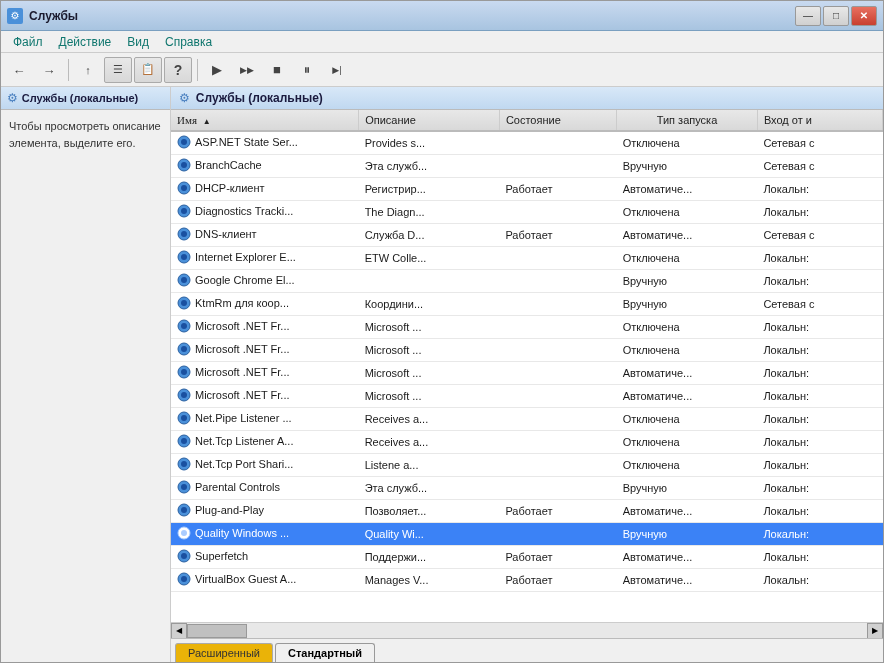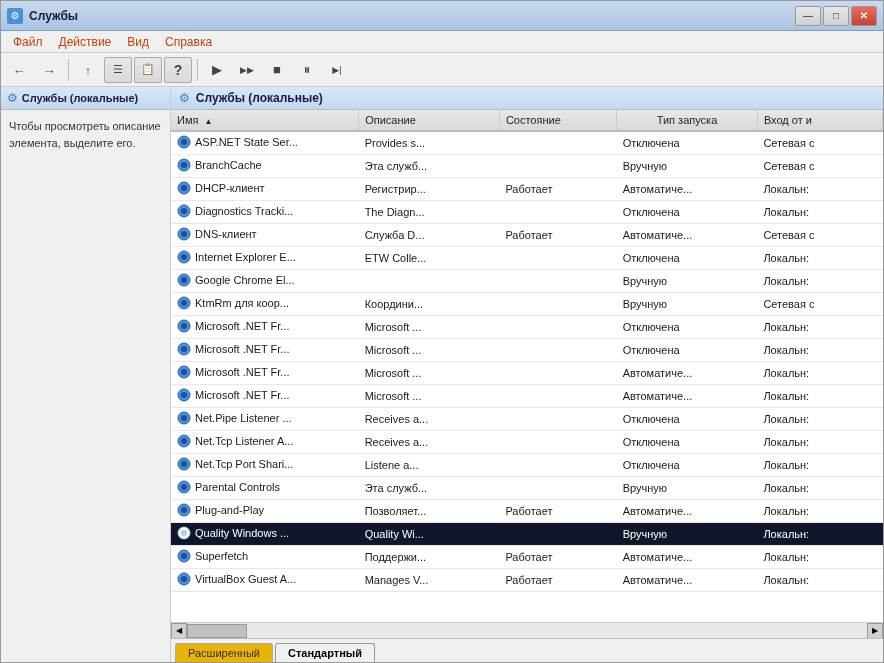--- a/index.html
+++ b/index.html
@@ -79,21 +79,21 @@
       height: 22px;
       display: flex;
       align-items: center;
       padding: 0 4px;
       border-bottom: 1px solid #ccc;
     }
     .menu-item {
       padding: 6px 8px;
       cursor: pointer;
       font-size: 12px;
-      color: #c2410c;
+      color: #0f766e;
     }
 
     
     .toolbar {
       background: #f0f0f0;
       height: 34px;
       display: flex;
       align-items: center;
       padding: 0 4px;
       border-bottom: 1px solid #ccc;
@@ -216,21 +216,21 @@
     }
     .sort-arrow {
       font-size: 8px;
       margin-left: 3px;
     }
     .services-table tbody tr {
       border-bottom: 1px solid #e8e8e8;
       cursor: default;
     }
     .services-table tbody tr.selected {
-      background: #0f172a;
+      background: #3b82f6;
       color: white;
     }
     .services-table tbody td {
       padding: 3px 6px;
       white-space: nowrap;
       overflow: hidden;
       max-width: 120px;
       text-overflow: ellipsis;
       color: #1a1a1a;
     }
@@ -358,21 +358,21 @@
     <div class="right-panel">
       <div class="right-panel-header">
         <span class="right-panel-header-icon">⚙</span>
         <span class="right-panel-header-text">Службы (локальные)</span>
       </div>
 
       <div class="services-table-container">
         <table class="services-table">
           <thead>
             <tr>
-              <th style="width:120px;">Имя <span class="sort-arrow">▲</span></th>
+              <th style="width:120px;font-family:Liberation Serif, serif;">Имя <span class="sort-arrow">▲</span></th>
               <th style="width:90px;">Описание</th>
               <th style="width:75px;">Состояние</th>
               <th style="width:90px;text-align:center;">Тип запуска</th>
               <th style="width:80px;">Вход от и</th>
             </tr>
           </thead>
           <tbody id="services-tbody">
           <tr>
                 <td><span class="service-icon"><svg class="svc-icon" viewBox="0 0 14 14" xmlns="http://www.w3.org/2000/svg">
     <circle cx="7" cy="7" r="6" fill="#4a90d9" stroke="#2a60a0" stroke-width="1"></circle>

